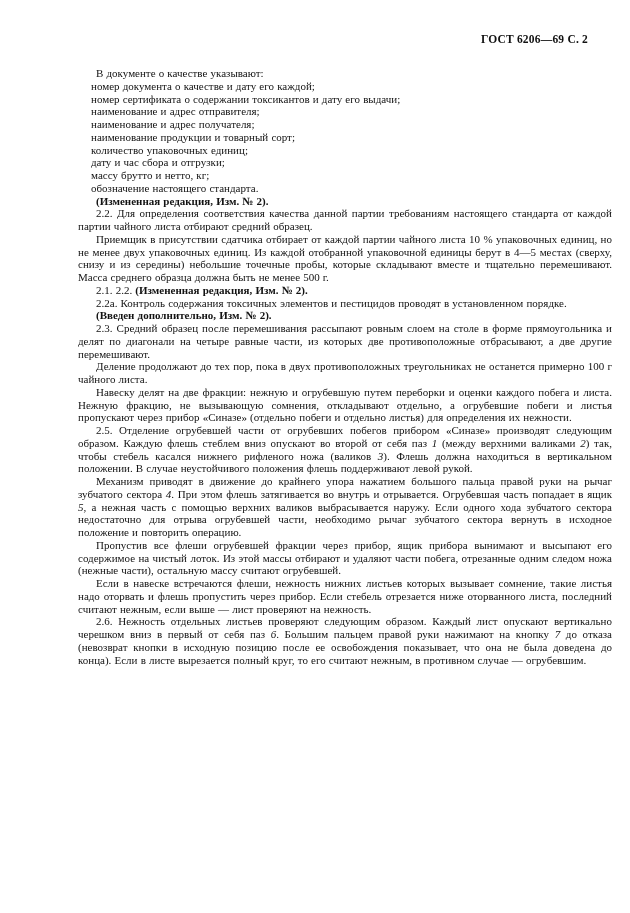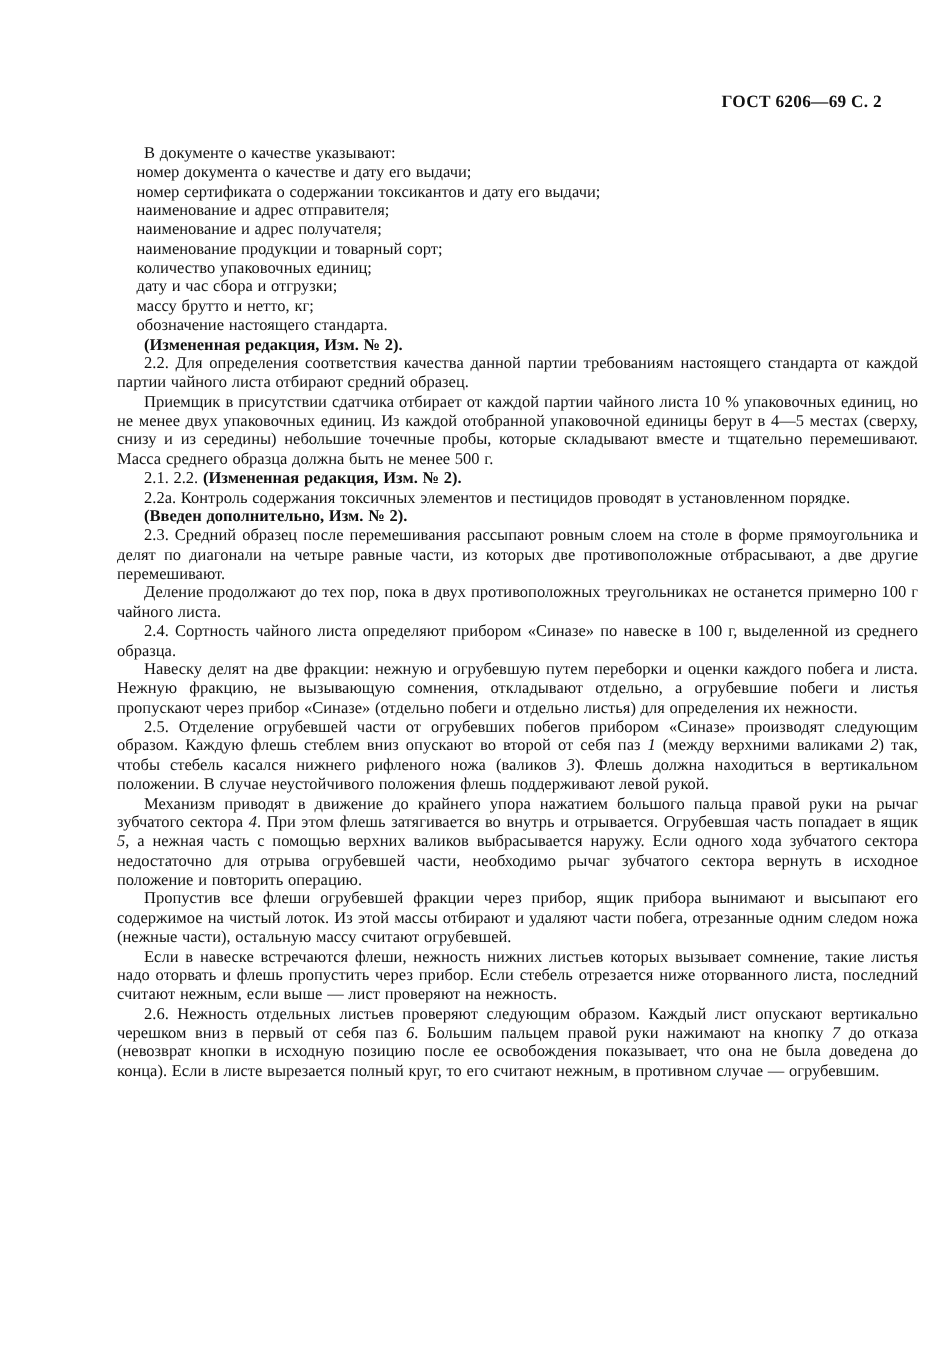--- a/index.html
+++ b/index.html
@@ -15,21 +15,21 @@
     color: #121212;
     overflow: hidden;
   }
   .sheet {
     position: absolute;
     left: 46px;
     top: 0;
     width: 542px;
   }
   .doc-header {
-    margin-top: 61px;
+    margin-top: 32px;
     text-align: right;
     font-weight: bold;
     font-size: 11.5px;
     line-height: 14px;
     letter-spacing: 0.2px;
     white-space: nowrap;
   }
   .doc-body {
     margin-top: 21px;
     width: 534px;
@@ -54,38 +54,37 @@
   .doc-body span.b { font-weight: bold; }
   .doc-body span.i { font-style: italic; }
 </style>
 </head>
 <body>
 
 <div class="sheet">
   <div class="doc-header">ГОСТ 6206—69 С. 2</div>
   <div class="doc-body">
       <p class="para"><span>В документе о качестве указывают:</span></p>
-      <p class="item"><span>номер документа о качестве и дату его выдачи;</span></p>
+      <p class="item"><span>номер документа о качестве и дату его каждой;</span></p>
       <p class="item"><span>номер сертификата о содержании токсикантов и дату его выдачи;</span></p>
       <p class="item"><span>наименование и адрес отправителя;</span></p>
       <p class="item"><span>наименование и адрес получателя;</span></p>
       <p class="item"><span>наименование продукции и товарный сорт;</span></p>
       <p class="item"><span>количество упаковочных единиц;</span></p>
       <p class="item"><span>дату и час сбора и отгрузки;</span></p>
       <p class="item"><span>массу брутто и нетто, кг;</span></p>
       <p class="item"><span>обозначение настоящего стандарта.</span></p>
       <p class="para"><span class="b">(Измененная редакция, Изм. № 2).</span></p>
       <p class="para"><span>2.2. Для определения соответствия качества данной партии требованиям настоящего стандарта от каждой партии чайного листа отбирают средний образец.</span></p>
       <p class="para"><span>Приемщик в присутствии сдатчика отбирает от каждой партии чайного листа 10 % упаковочных единиц, но не менее двух упаковочных единиц. Из каждой отобранной упаковочной единицы берут в 4—5 местах (сверху, снизу и из середины) небольшие точечные пробы, которые складывают вместе и тщательно перемешивают. Масса среднего образца должна быть не менее 500 г.</span></p>
       <p class="para"><span>2.1. 2.2. </span><span class="b">(Измененная редакция, Изм. № 2).</span></p>
       <p class="para"><span>2.2а. Контроль содержания токсичных элементов и пестицидов проводят в установленном порядке.</span></p>
       <p class="para"><span class="b">(Введен дополнительно, Изм. № 2).</span></p>
       <p class="para"><span>2.3. Средний образец после перемешивания рассыпают ровным слоем на столе в форме прямоугольника и делят по диагонали на четыре равные части, из которых две противоположные отбрасывают, а две другие перемешивают.</span></p>
       <p class="para"><span>Деление продолжают до тех пор, пока в двух противоположных треугольниках не останется примерно 100 г чайного листа.</span></p>
-      <p class="para"><span>2.4. Сортность чайного листа определяют прибором «Синазе» по навеске в 100 г, выделенной из среднего образца.</span></p>
       <p class="para"><span>Навеску делят на две фракции: нежную и огрубевшую путем переборки и оценки каждого побега и листа. Нежную фракцию, не вызывающую сомнения, откладывают отдельно, а огрубевшие побеги и листья пропускают через прибор «Синазе» (отдельно побеги и отдельно листья) для определения их нежности.</span></p>
       <p class="para"><span>2.5. Отделение огрубевшей части от огрубевших побегов прибором «Синазе» производят следующим образом. Каждую флешь стеблем вниз опускают во второй от себя паз </span><span class="i">1</span><span> (между верхними валиками </span><span class="i">2</span><span>) так, чтобы стебель касался нижнего рифленого ножа (валиков </span><span class="i">3</span><span>). Флешь должна находиться в вертикальном положении. В случае неустойчивого положения флешь поддерживают левой рукой.</span></p>
       <p class="para"><span>Механизм приводят в движение до крайнего упора нажатием большого пальца правой руки на рычаг зубчатого сектора </span><span class="i">4</span><span>. При этом флешь затягивается во внутрь и отрывается. Огрубевшая часть попадает в ящик </span><span class="i">5</span><span>, а нежная часть с помощью верхних валиков выбрасывается наружу. Если одного хода зубчатого сектора недостаточно для отрыва огрубевшей части, необходимо рычаг зубчатого сектора вернуть в исходное положение и повторить операцию.</span></p>
       <p class="para"><span>Пропустив все флеши огрубевшей фракции через прибор, ящик прибора вынимают и высыпают его содержимое на чистый лоток. Из этой массы отбирают и удаляют части побега, отрезанные одним следом ножа (нежные части), остальную массу считают огрубевшей.</span></p>
       <p class="para"><span>Если в навеске встречаются флеши, нежность нижних листьев которых вызывает сомнение, такие листья надо оторвать и флешь пропустить через прибор. Если стебель отрезается ниже оторванного листа, последний считают нежным, если выше — лист проверяют на нежность.</span></p>
       <p class="para"><span>2.6. Нежность отдельных листьев проверяют следующим образом. Каждый лист опускают вертикально черешком вниз в первый от себя паз </span><span class="i">6</span><span>. Большим пальцем правой руки нажимают на кнопку </span><span class="i">7</span><span> до отказа (невозврат кнопки в исходную позицию после ее освобождения показывает, что она не была доведена до конца). Если в листе вырезается полный круг, то его считают нежным, в противном случае — огрубевшим.</span></p>
     </div>
 </div>
 
 </body></html>

